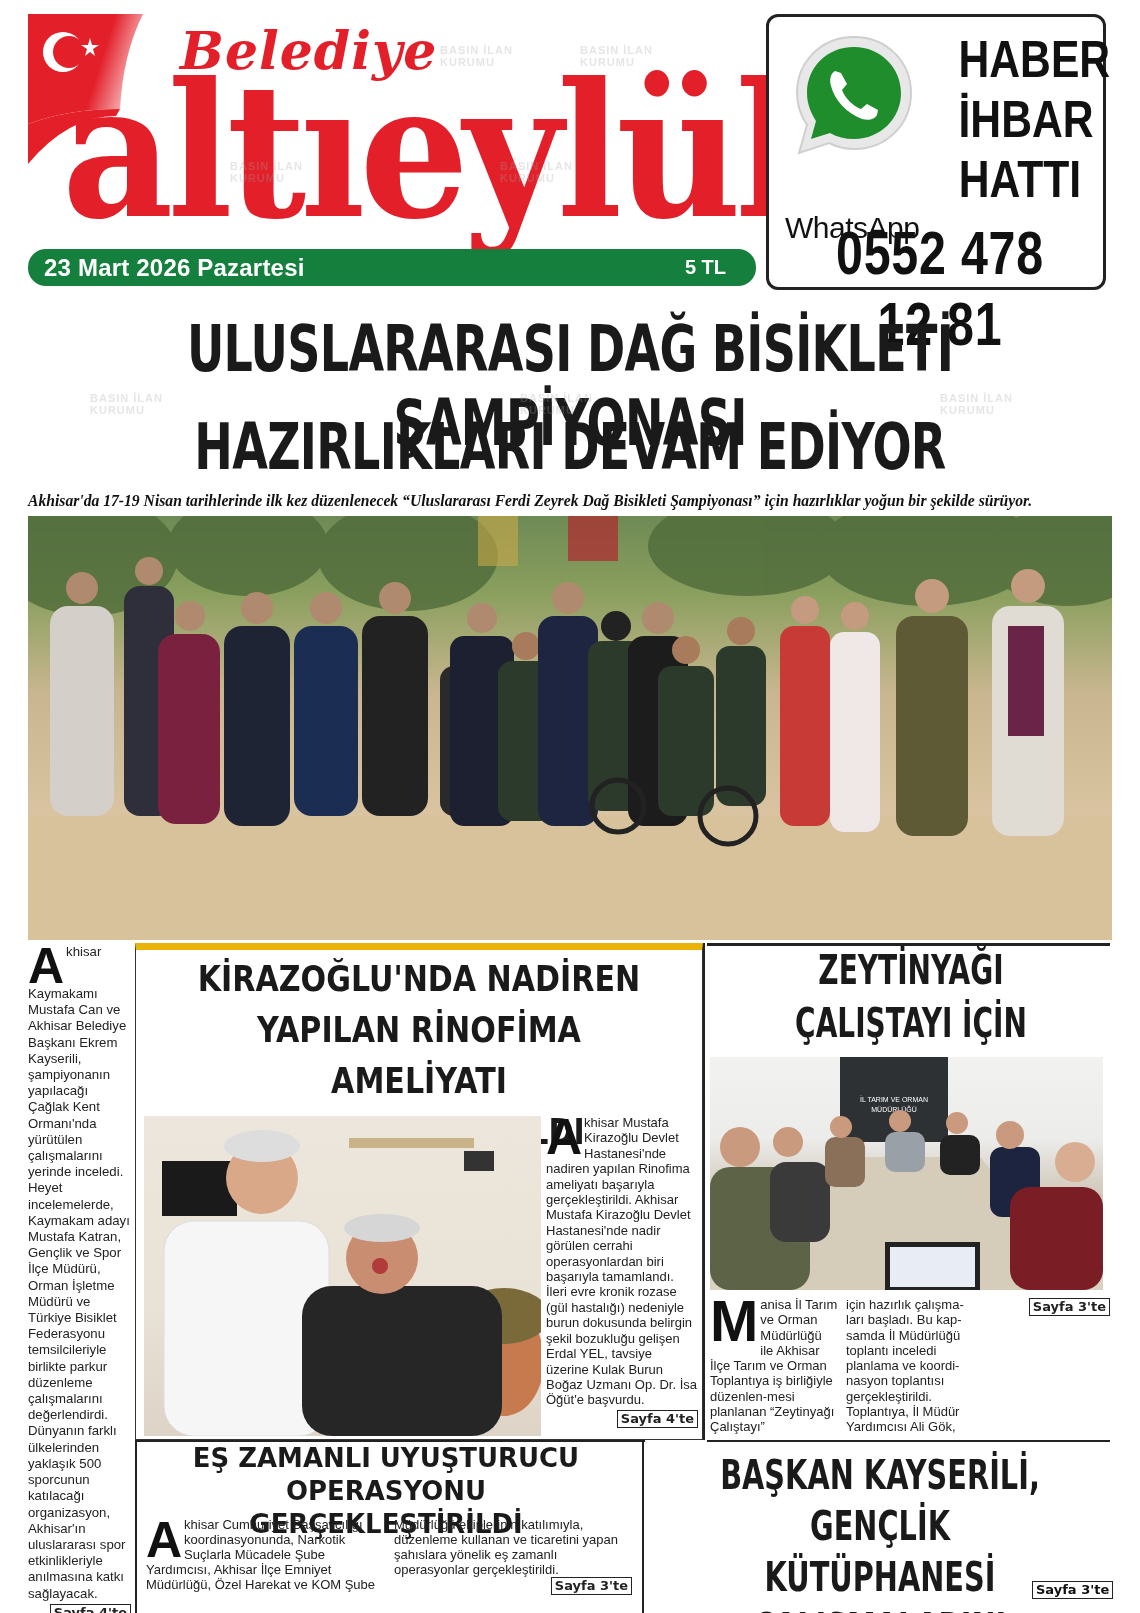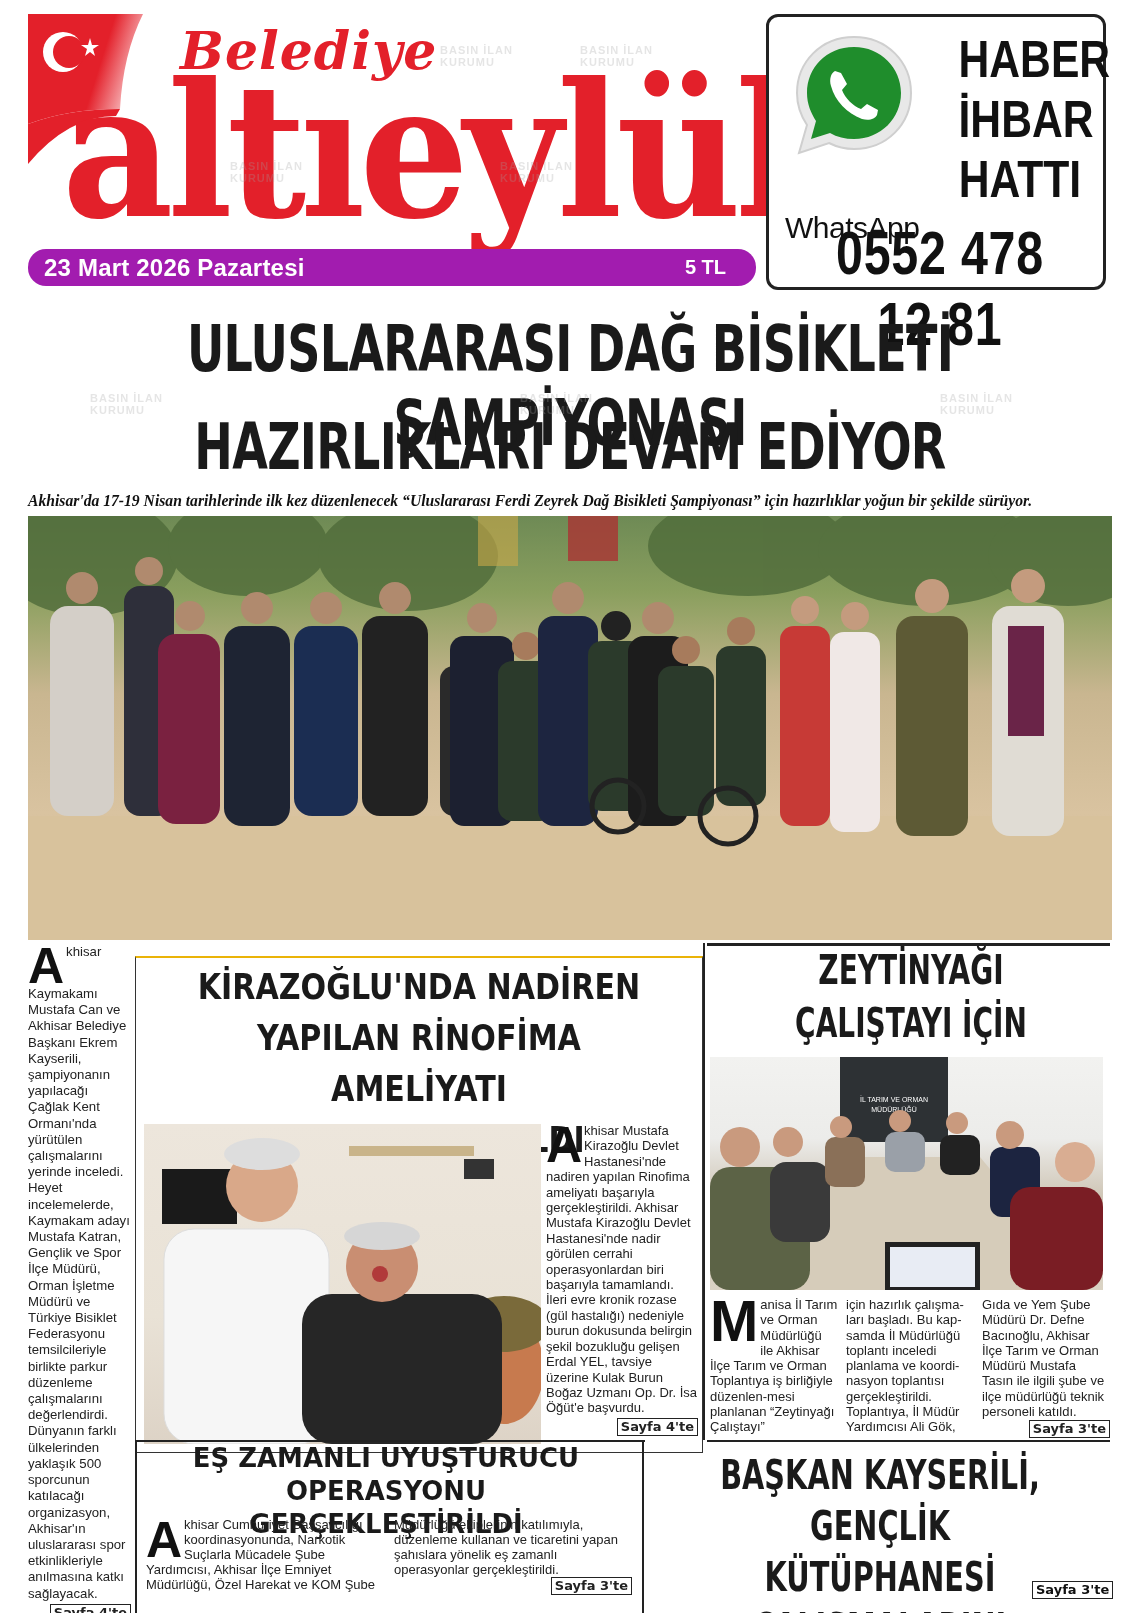--- a/index.html
+++ b/index.html
@@ -5,21 +5,21 @@
   * { box-sizing: border-box; margin: 0; padding: 0; }
   html, body { width: 1140px; height: 1613px; background: #ffffff; overflow: hidden; }
   body { position: relative; font-family: "Liberation Sans", sans-serif; color: #111; }
 
   .abs { position: absolute; }
 
   
   .flag { position: absolute; left: 28px; top: 14px; width: 115px; height: 150px; }
   .akhisar { position: absolute; left: 180px; top: 20px; font-family: "DejaVu Serif", serif; font-style: italic; font-weight: bold; color: #e3202a; font-size: 52px; letter-spacing: 1px; }
   .logo { position: absolute; left: 62px; top: 58px; font-family: "DejaVu Serif", serif; font-weight: bold; color: #e3202a; font-size: 172px; line-height: 1; letter-spacing: -6px; transform: scaleY(1.08); transform-origin: top left; }
-  .datebar { position: absolute; left: 28px; top: 249px; width: 728px; height: 37px; background: #a21caf; border-radius: 18px; color: #fff; display: flex; align-items: center; justify-content: space-between; padding: 0 30px 0 16px; }
+  .datebar { position: absolute; left: 28px; top: 249px; width: 728px; height: 37px; background: #15803d; border-radius: 18px; color: #fff; display: flex; align-items: center; justify-content: space-between; padding: 0 30px 0 16px; }
   .datebar .date { font-weight: bold; font-size: 24px; letter-spacing: 0.2px; }
   .datebar .price { font-weight: bold; font-size: 20px; }
 
   
   .wa-box { position: absolute; left: 766px; top: 14px; width: 340px; height: 276px; border: 3px solid #222; border-radius: 12px; background: #fff; }
   .wa-logo { position: absolute; left: 20px; top: 14px; width: 130px; height: 130px; }
   .wa-text { position: absolute; left: 16px; top: 150px; font-size: 30px; color: #111; letter-spacing: -0.5px; margin-top: 44px; }
   .wa-haber { position: absolute; left: 176px; top: 12px; width: 150px; font-weight: bold; font-size: 52px; line-height: 60px; text-align: center; transform: scaleX(0.82); transform-origin: center; font-family: "Liberation Sans", sans-serif; }
   .wa-phone { position: absolute; left: 6px; top: 200px; width: 330px; font-weight: bold; font-size: 62px; text-align: center; transform: scaleX(0.78); letter-spacing: 1px; }
 
@@ -33,21 +33,21 @@
   .photo { position: absolute; overflow: hidden; }
   .main-photo { left: 28px; top: 516px; width: 1084px; height: 424px; background: linear-gradient(180deg, #6e8a55 0%, #8a9f5e 18%, #c9b690 42%, #d9c3a0 70%, #cdb48f 100%); }
 
   
   .col-left { position: absolute; left: 28px; top: 944px; width: 103px; font-size: 13.2px; line-height: 16.2px; color: #222; }
   .dropcap { float: left; font-weight: bold; font-size: 50px; line-height: 40px; margin: 2px 2px 0 0; color: #111; }
   .sayfa { display: inline-block; border: 1.5px solid #222; font-weight: bold; font-size: 13px; padding: 0 3px; font-family: "DejaVu Sans", sans-serif; line-height: 16px; background: #fff; }
 
   
   .box { position: absolute; border: 1.5px solid #333; }
-  .kira-box { left: 135px; top: 943px; width: 568px; height: 497px; border-top: 2px solid #eab308; margin-top: 13px; }
+  .kira-box { left: 135px; top: 943px; width: 568px; height: 497px; border-top: 7px solid #eab308; }
   .kira-title { position: absolute; left: 0; width: 100%; text-align: center; font-weight: bold; font-family: "DejaVu Sans", sans-serif; font-size: 35px; line-height: 51px; top: 4px; transform: scaleX(0.86); transform-origin: center; color: #1a1a1a; }
   .kira-photo { left: 8px; top: 166px; width: 397px; height: 320px; background: linear-gradient(180deg, #ede6dc 0%, #e9e2d6 60%, #ddd3c6 100%); }
   .kira-text { position: absolute; left: 410px; top: 165px; width: 152px; font-size: 13px; line-height: 15.4px; color: #222; }
 
   .zeyt-title { position: absolute; left: 707px; top: 944px; width: 408px; text-align: center; font-weight: bold; font-family: "DejaVu Sans", sans-serif; font-size: 40px; line-height: 53px; transform: scaleX(0.7); transform-origin: center; color: #1a1a1a; }
   .zeyt-photo { left: 710px; top: 1057px; width: 393px; height: 233px; background: linear-gradient(180deg, #f2f2f0 0%, #ececea 35%, #cfc6b6 60%, #dad3c4 100%); }
   .zeyt-cols { position: absolute; left: 710px; top: 1297px; width: 400px; display: flex; gap: 8px; font-size: 13px; line-height: 15.3px; color: #222; }
   .zeyt-cols > div { flex: 1; }
 
   .es-title { position: absolute; left: 140px; top: 1441px; width: 492px; text-align: center; font-weight: bold; font-family: "DejaVu Sans", sans-serif; font-size: 27px; line-height: 33px; color: #1a1a1a; transform: scaleX(0.96); transform-origin: center; }
@@ -238,21 +238,20 @@
   </svg>
 </div>
 <div class="zeyt-cols">
   <div>
     <span class="dropcap" style="font-size:58px; line-height:44px;">M</span>
     <span>anisa İl Tarım ve Orman</span>
     <span>Müdürlüğü ile Akhisar İlçe Tarım ve Orman Toplantıya iş birliğiyle düzenlen-mesi planlanan “Zeytinyağı Çalıştayı”</span>
   </div>
   <div>için hazırlık çalışma-ları başladı. Bu kap-samda İl Müdürlüğü toplantı inceledi planlama ve koordi-nasyon toplantısı gerçekleştirildi. Toplantıya, İl Müdür Yardımcısı Ali Gök,</div>
   <div>
-    <span>Gıda ve Yem Şube Müdürü Dr. Defne Bacınoğlu, Akhisar İlçe Tarım ve Orman Müdürü Mustafa Tasın ile ilgili şube ve ilçe müdürlüğü teknik personeli katıldı.</span>
     <div style="text-align:right; margin-top:1px;"><span class="sayfa">Sayfa 3'te</span></div>
   </div>
 </div>
 <div class="rule" style="left:707px; top:1440px; width:403px; height:1.5px;"></div>
 
 <div class="rule" style="left:135px; top:1440px; width:510px; height:1.5px;"></div>
 <div class="rule" style="left:135px; top:1440px; width:1.5px; height:173px;"></div>
 <div class="rule" style="left:642px; top:1440px; width:1.5px; height:173px;"></div>
 <div class="es-title">
   <div>EŞ ZAMANLI UYUŞTURUCU</div>

